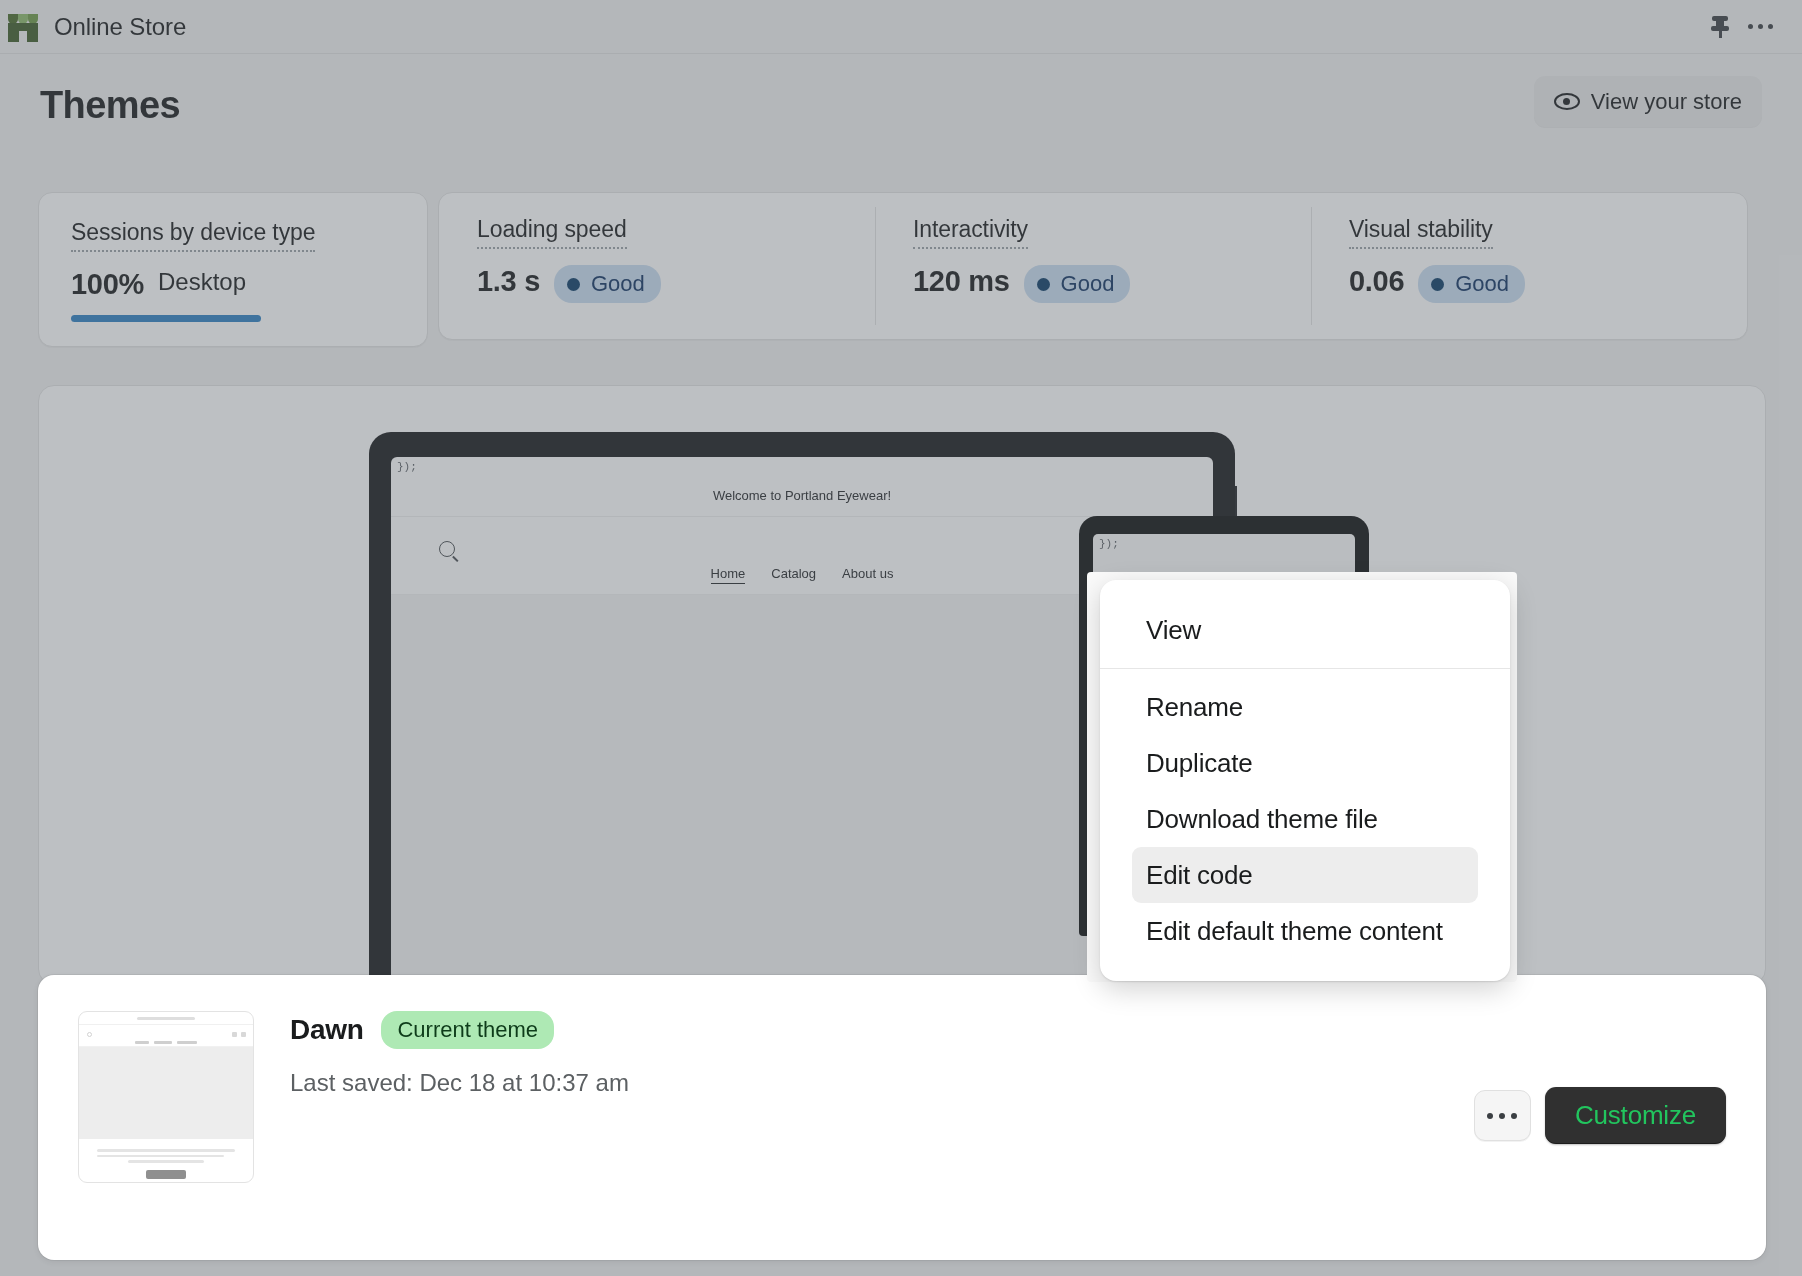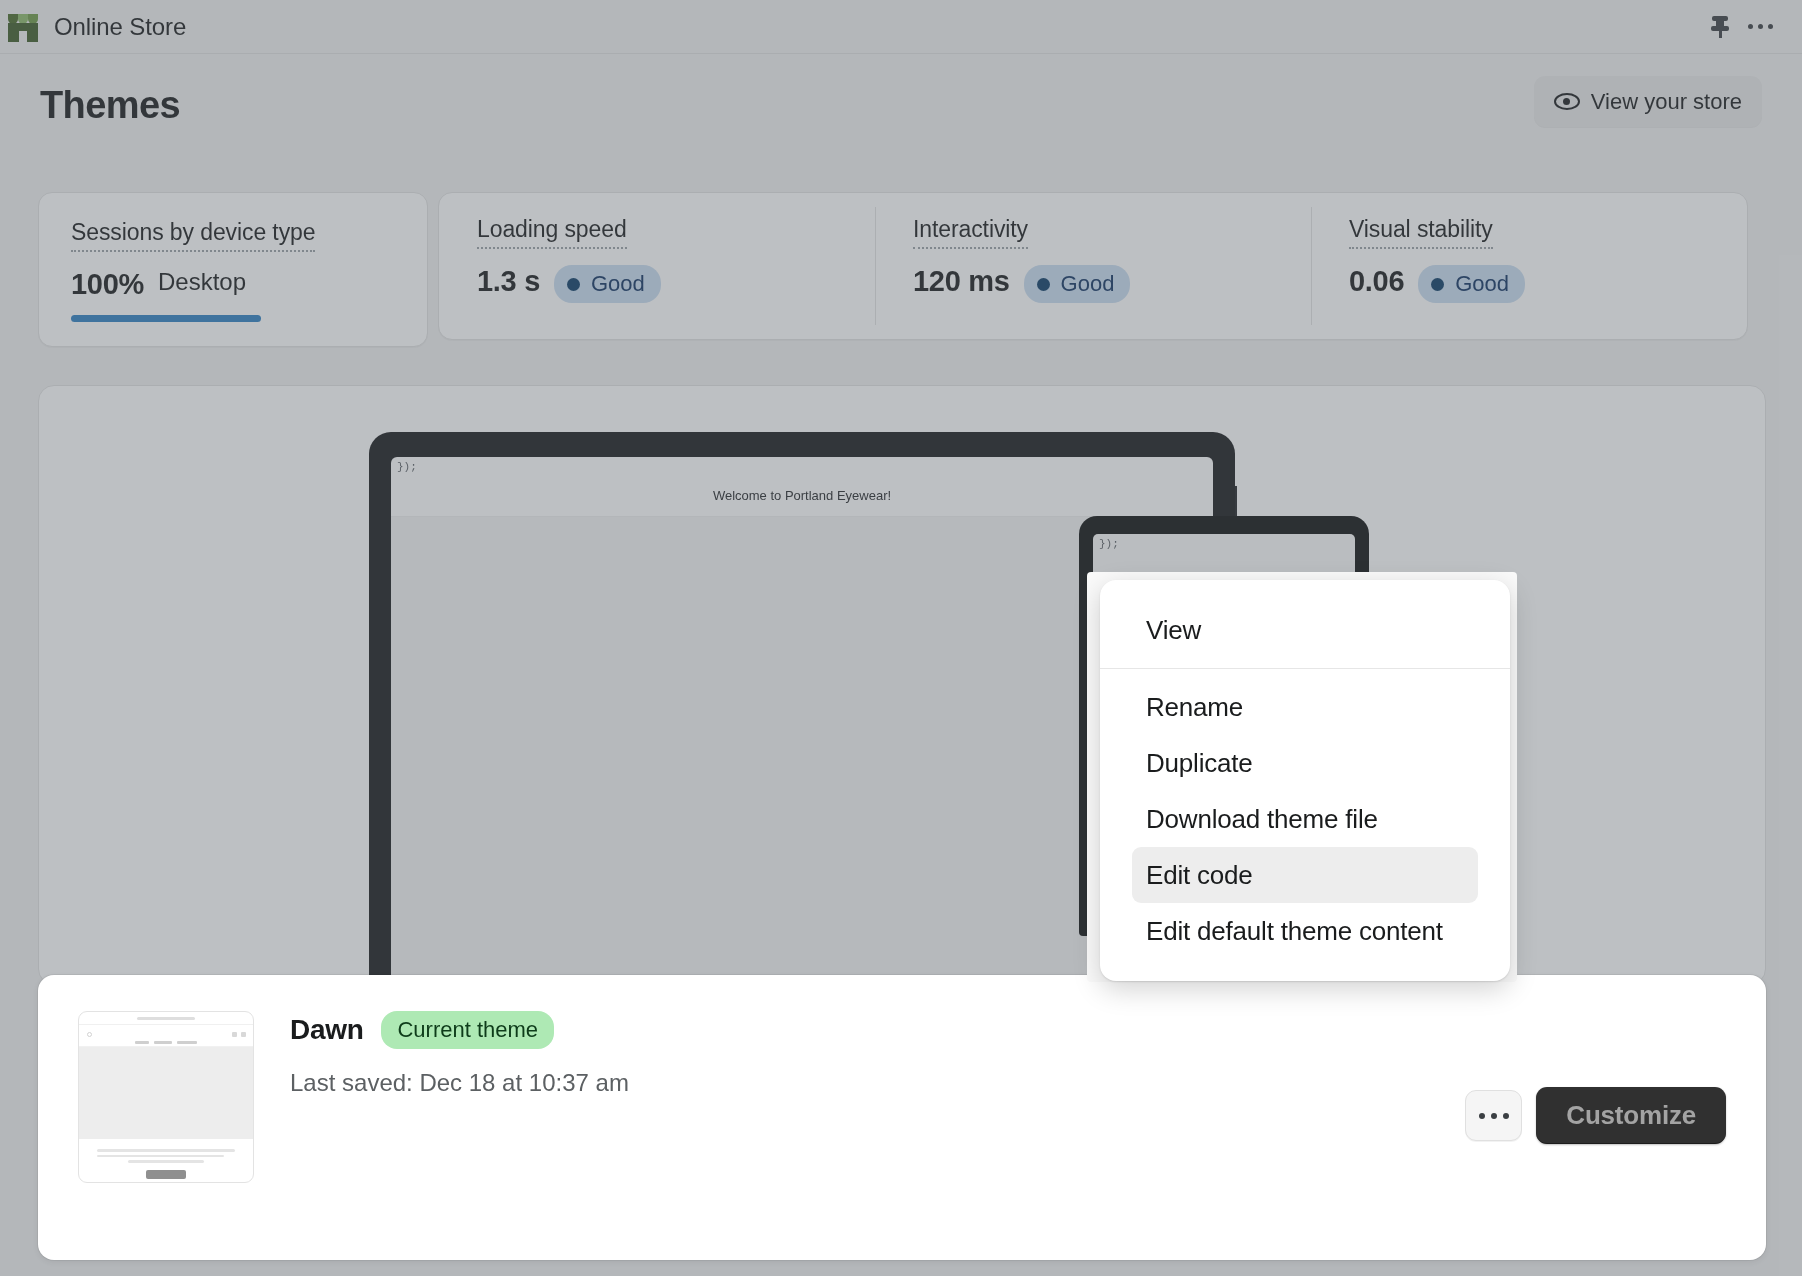--- a/index.html
+++ b/index.html
@@ -374,25 +374,25 @@
     display: flex; align-items: center; justify-content: center;
     cursor: pointer;
     box-shadow: 0 1px 0 rgba(0,0,0,.05);
   }
   .more-btn span { width: 6px; height: 6px; border-radius: 50%; background: #3b3f43; }
   .more-btn .dots-h { gap: 6px; }
   .customize-btn {
     height: 57px;
     padding: 0 30px;
     background: #303030;
-    color: #a3a3a3;
+    color: #22c55e;
     border-radius: 11px;
     display: flex; align-items: center; justify-content: center;
     font-size: 26px;
-    font-weight: bold;
+    font-weight: normal;
     letter-spacing: -0.2px;
     cursor: pointer;
     box-shadow: inset 0 -1px 0 rgba(0,0,0,.4), 0 1px 2px rgba(0,0,0,.25);
   }
 
   
   .menu-backdrop-panel {
     position: absolute;
     left: 1087px; top: 572px;
     width: 430px; height: 410px;
@@ -523,20 +523,28 @@
 
     <div class="preview-card">
       <div class="device-wrap">
 
         <div class="tablet-stand"></div>
 
         <div class="laptop">
           <div class="laptop-screen">
             <div class="code-frag">});</div>
             <div class="announce">Welcome to Portland Eyewear!</div>
+            <div class="site-header">
+              <div class="search-glyph"></div>
+              <div class="site-nav">
+                <span class="active">Home</span>
+                <span>Catalog</span>
+                <span>About us</span>
+              </div>
+            </div>
             <div class="site-body"></div>
           </div>
         </div>
 
         <div class="tablet">
           <div class="tablet-screen">
             <div class="code-frag">});</div>
           </div>
         </div>
 

